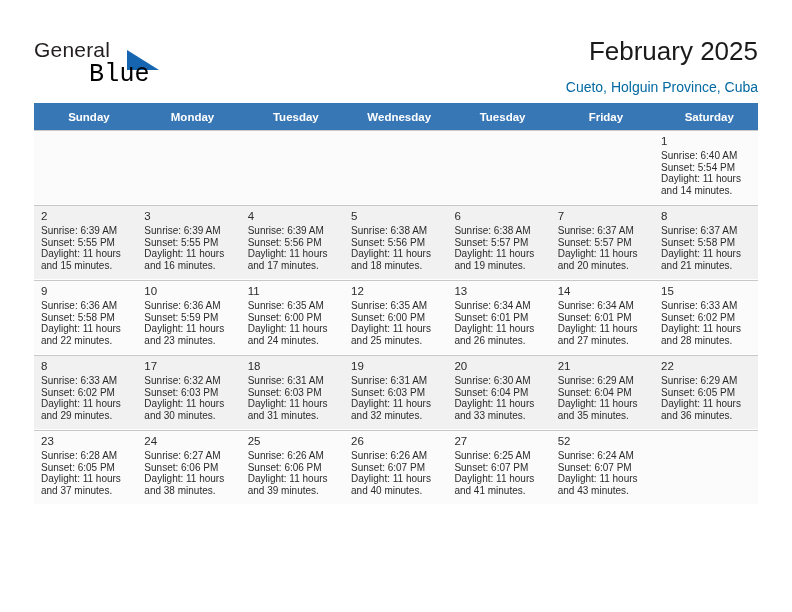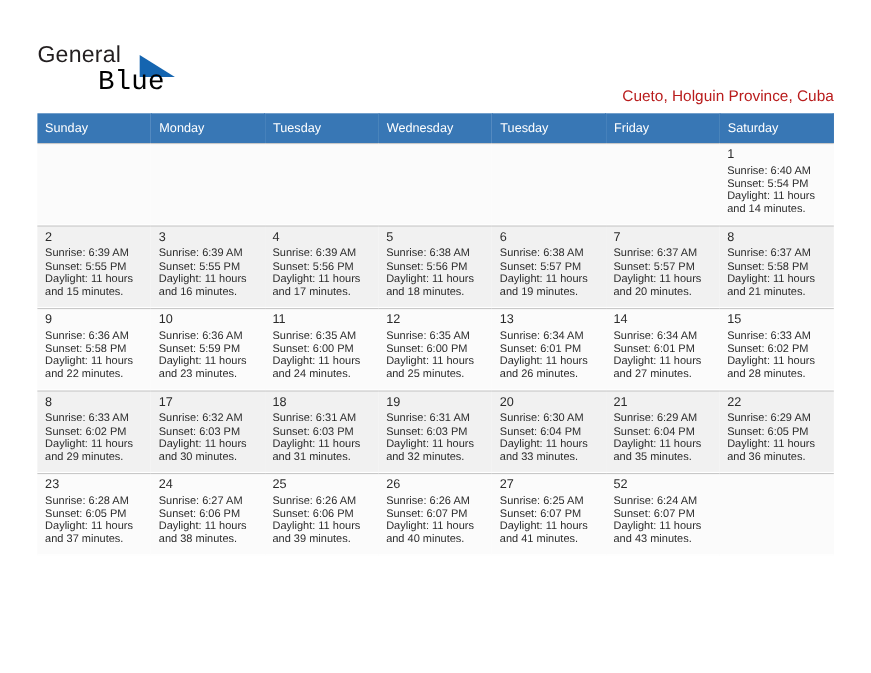--- a/index.html
+++ b/index.html
@@ -70,40 +70,40 @@
     font-size: 26px;
     color: #1a1a1a;
     text-align: right;
     white-space: nowrap;
   }
   .subtitle {
     position: absolute;
     right: 34px;
     top: 79px;
     font-size: 14px;
-    color: #b91c1c;
+    color: #0369a1;
     text-align: right;
     white-space: nowrap;
   }
 
   
   .calendar {
     position: absolute;
     left: 34px;
     top: 103px;
     width: 724px;
     border-collapse: collapse;
     table-layout: fixed;
   }
   .calendar th {
     background: #3877b5;
     color: #ffffff;
     font-size: 11.5px;
-    font-weight: normal;
-    text-align: left;
+    font-weight: bold;
+    text-align: center;
     padding: 6px 0 6px 7px;
     height: 15px;
     border-right: 1px solid #3877b5;
   }
   .calendar td {
     vertical-align: top;
     height: 74px;
     padding: 0;
     border-bottom: 1px solid #ffffff;
     background: #fbfbfb;
@@ -138,20 +138,21 @@
 <body>
 
 <div class="page">
 
   <div class="header">
     <div class="logo">
       <span class="logo-general">General</span>
       <span class="logo-triangle"></span>
       <span class="logo-blue">Blue</span>
     </div>
+    <div class="title">February 2025</div>
     <div class="subtitle">Cueto, Holguin Province, Cuba</div>
   </div>
 
   <table class="calendar">
     <thead>
       <tr>
         <th>Sunday</th>
         <th>Monday</th>
         <th>Tuesday</th>
         <th>Wednesday</th>

